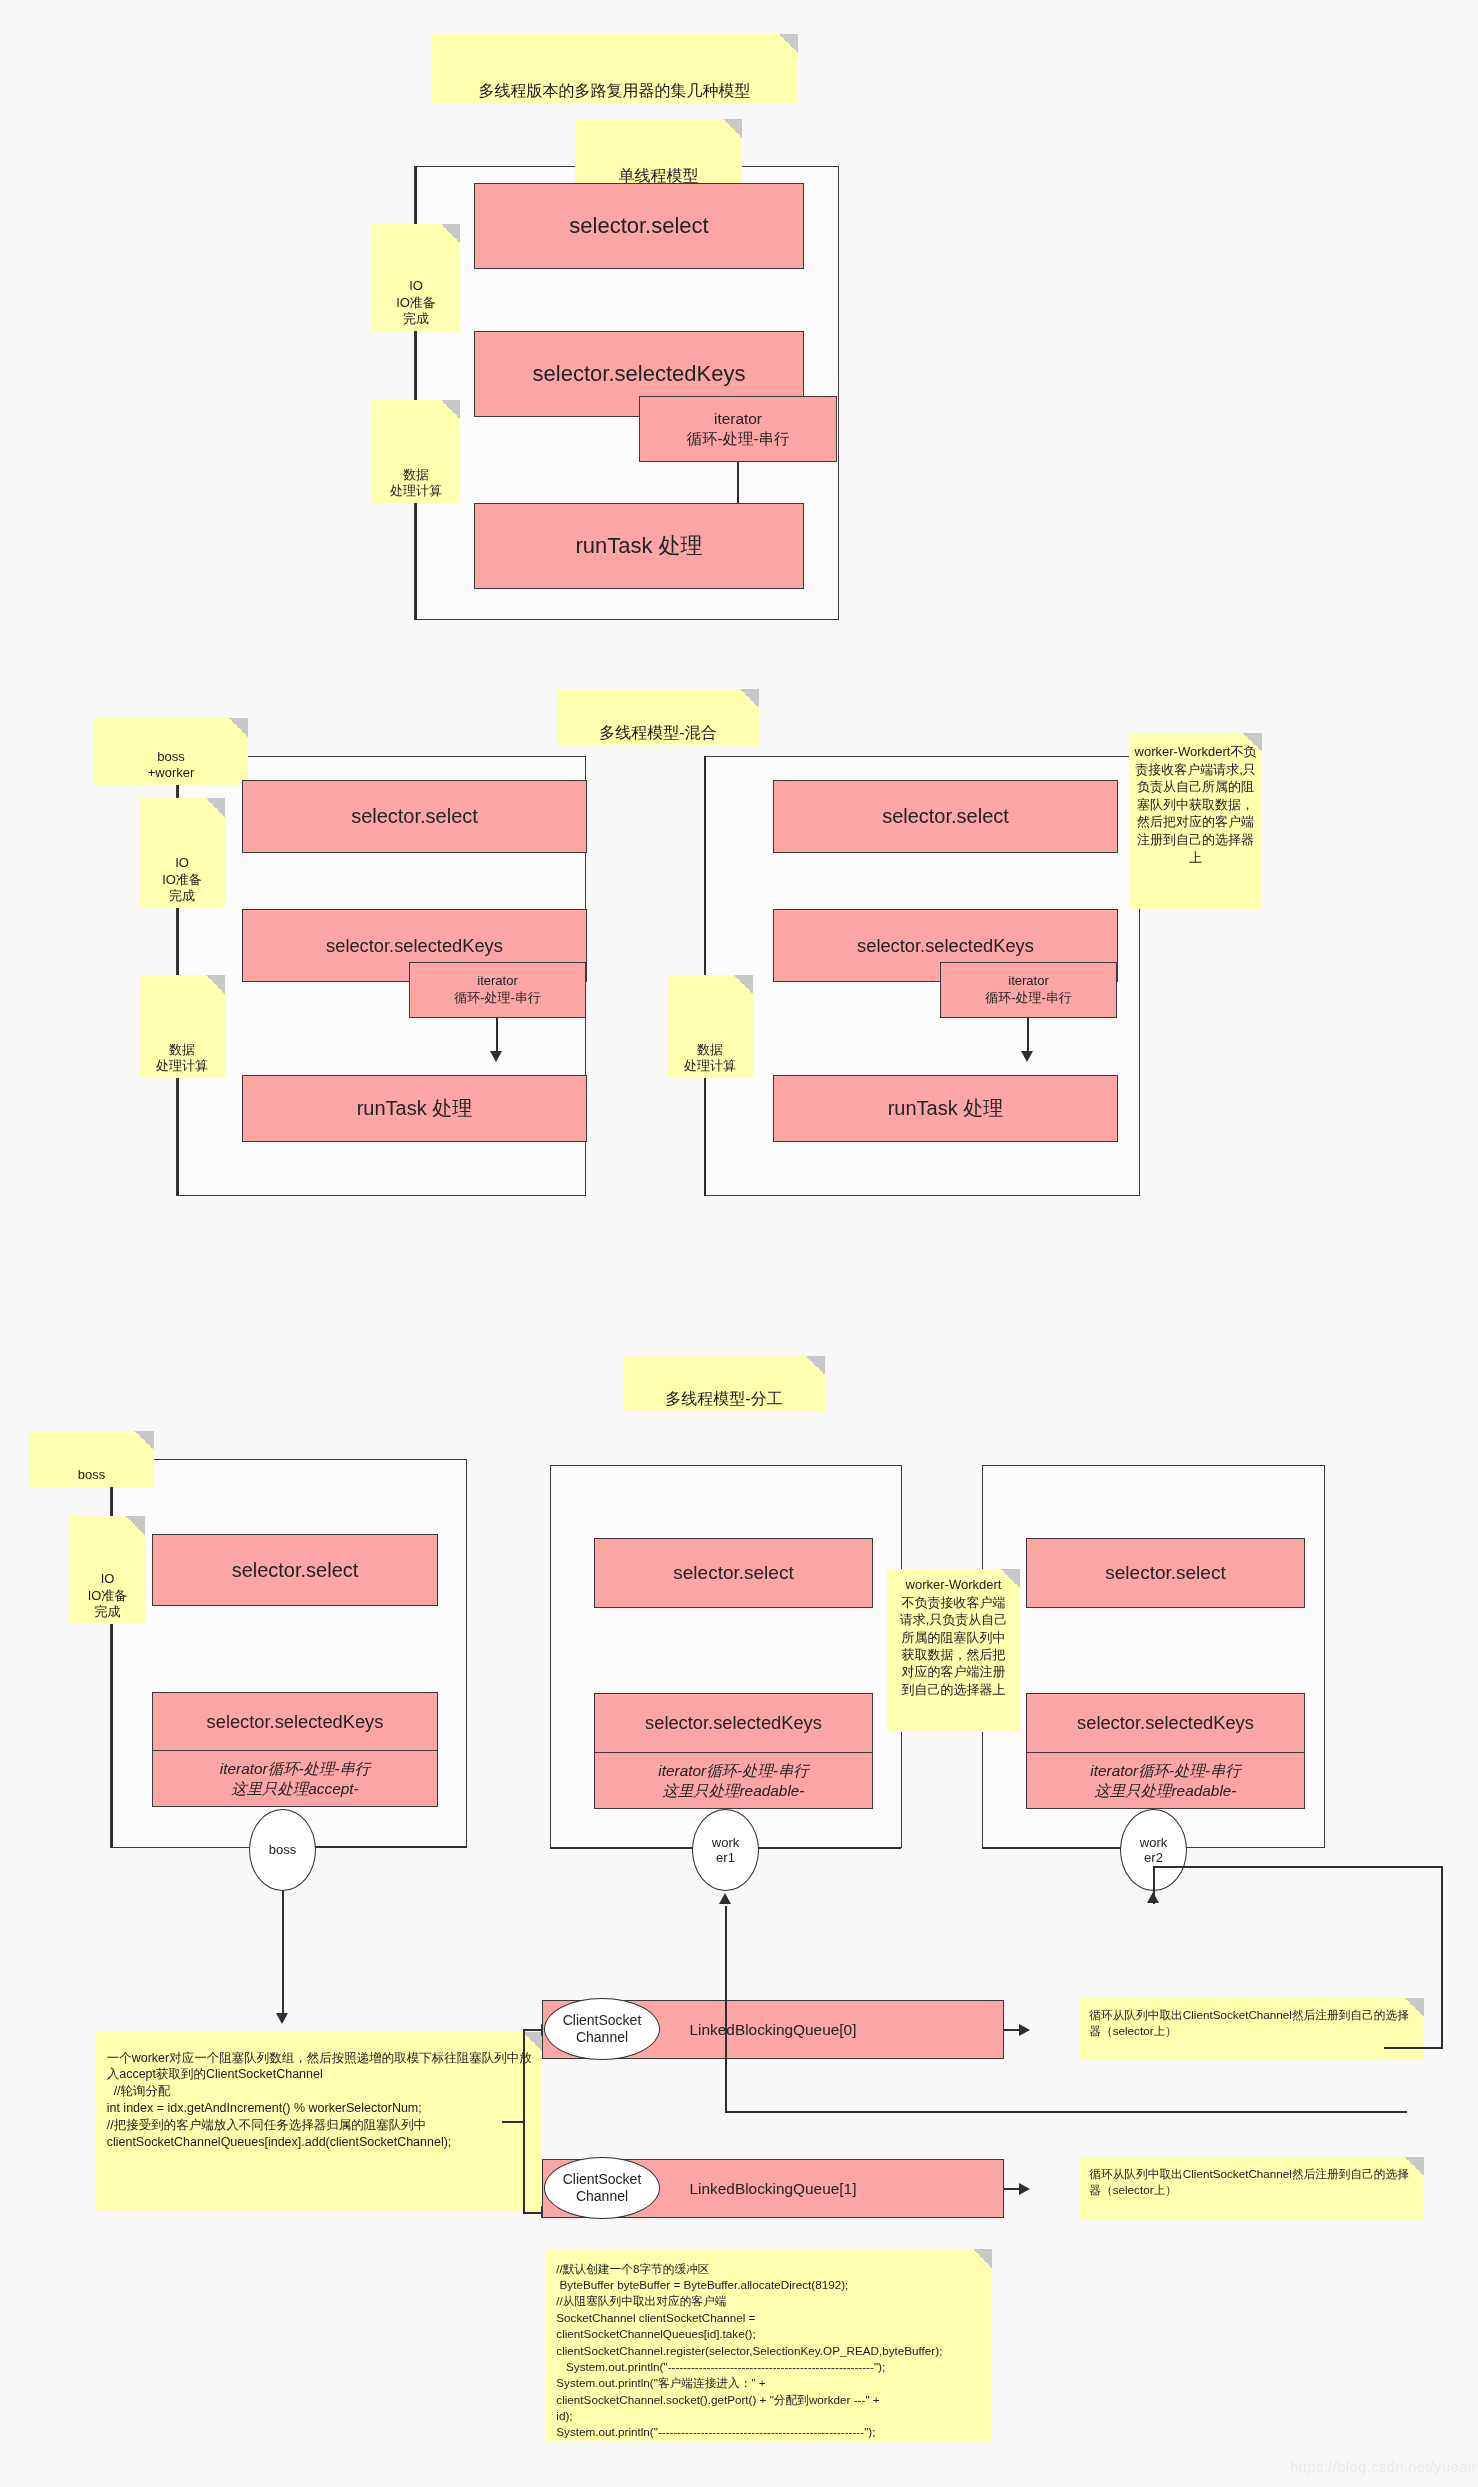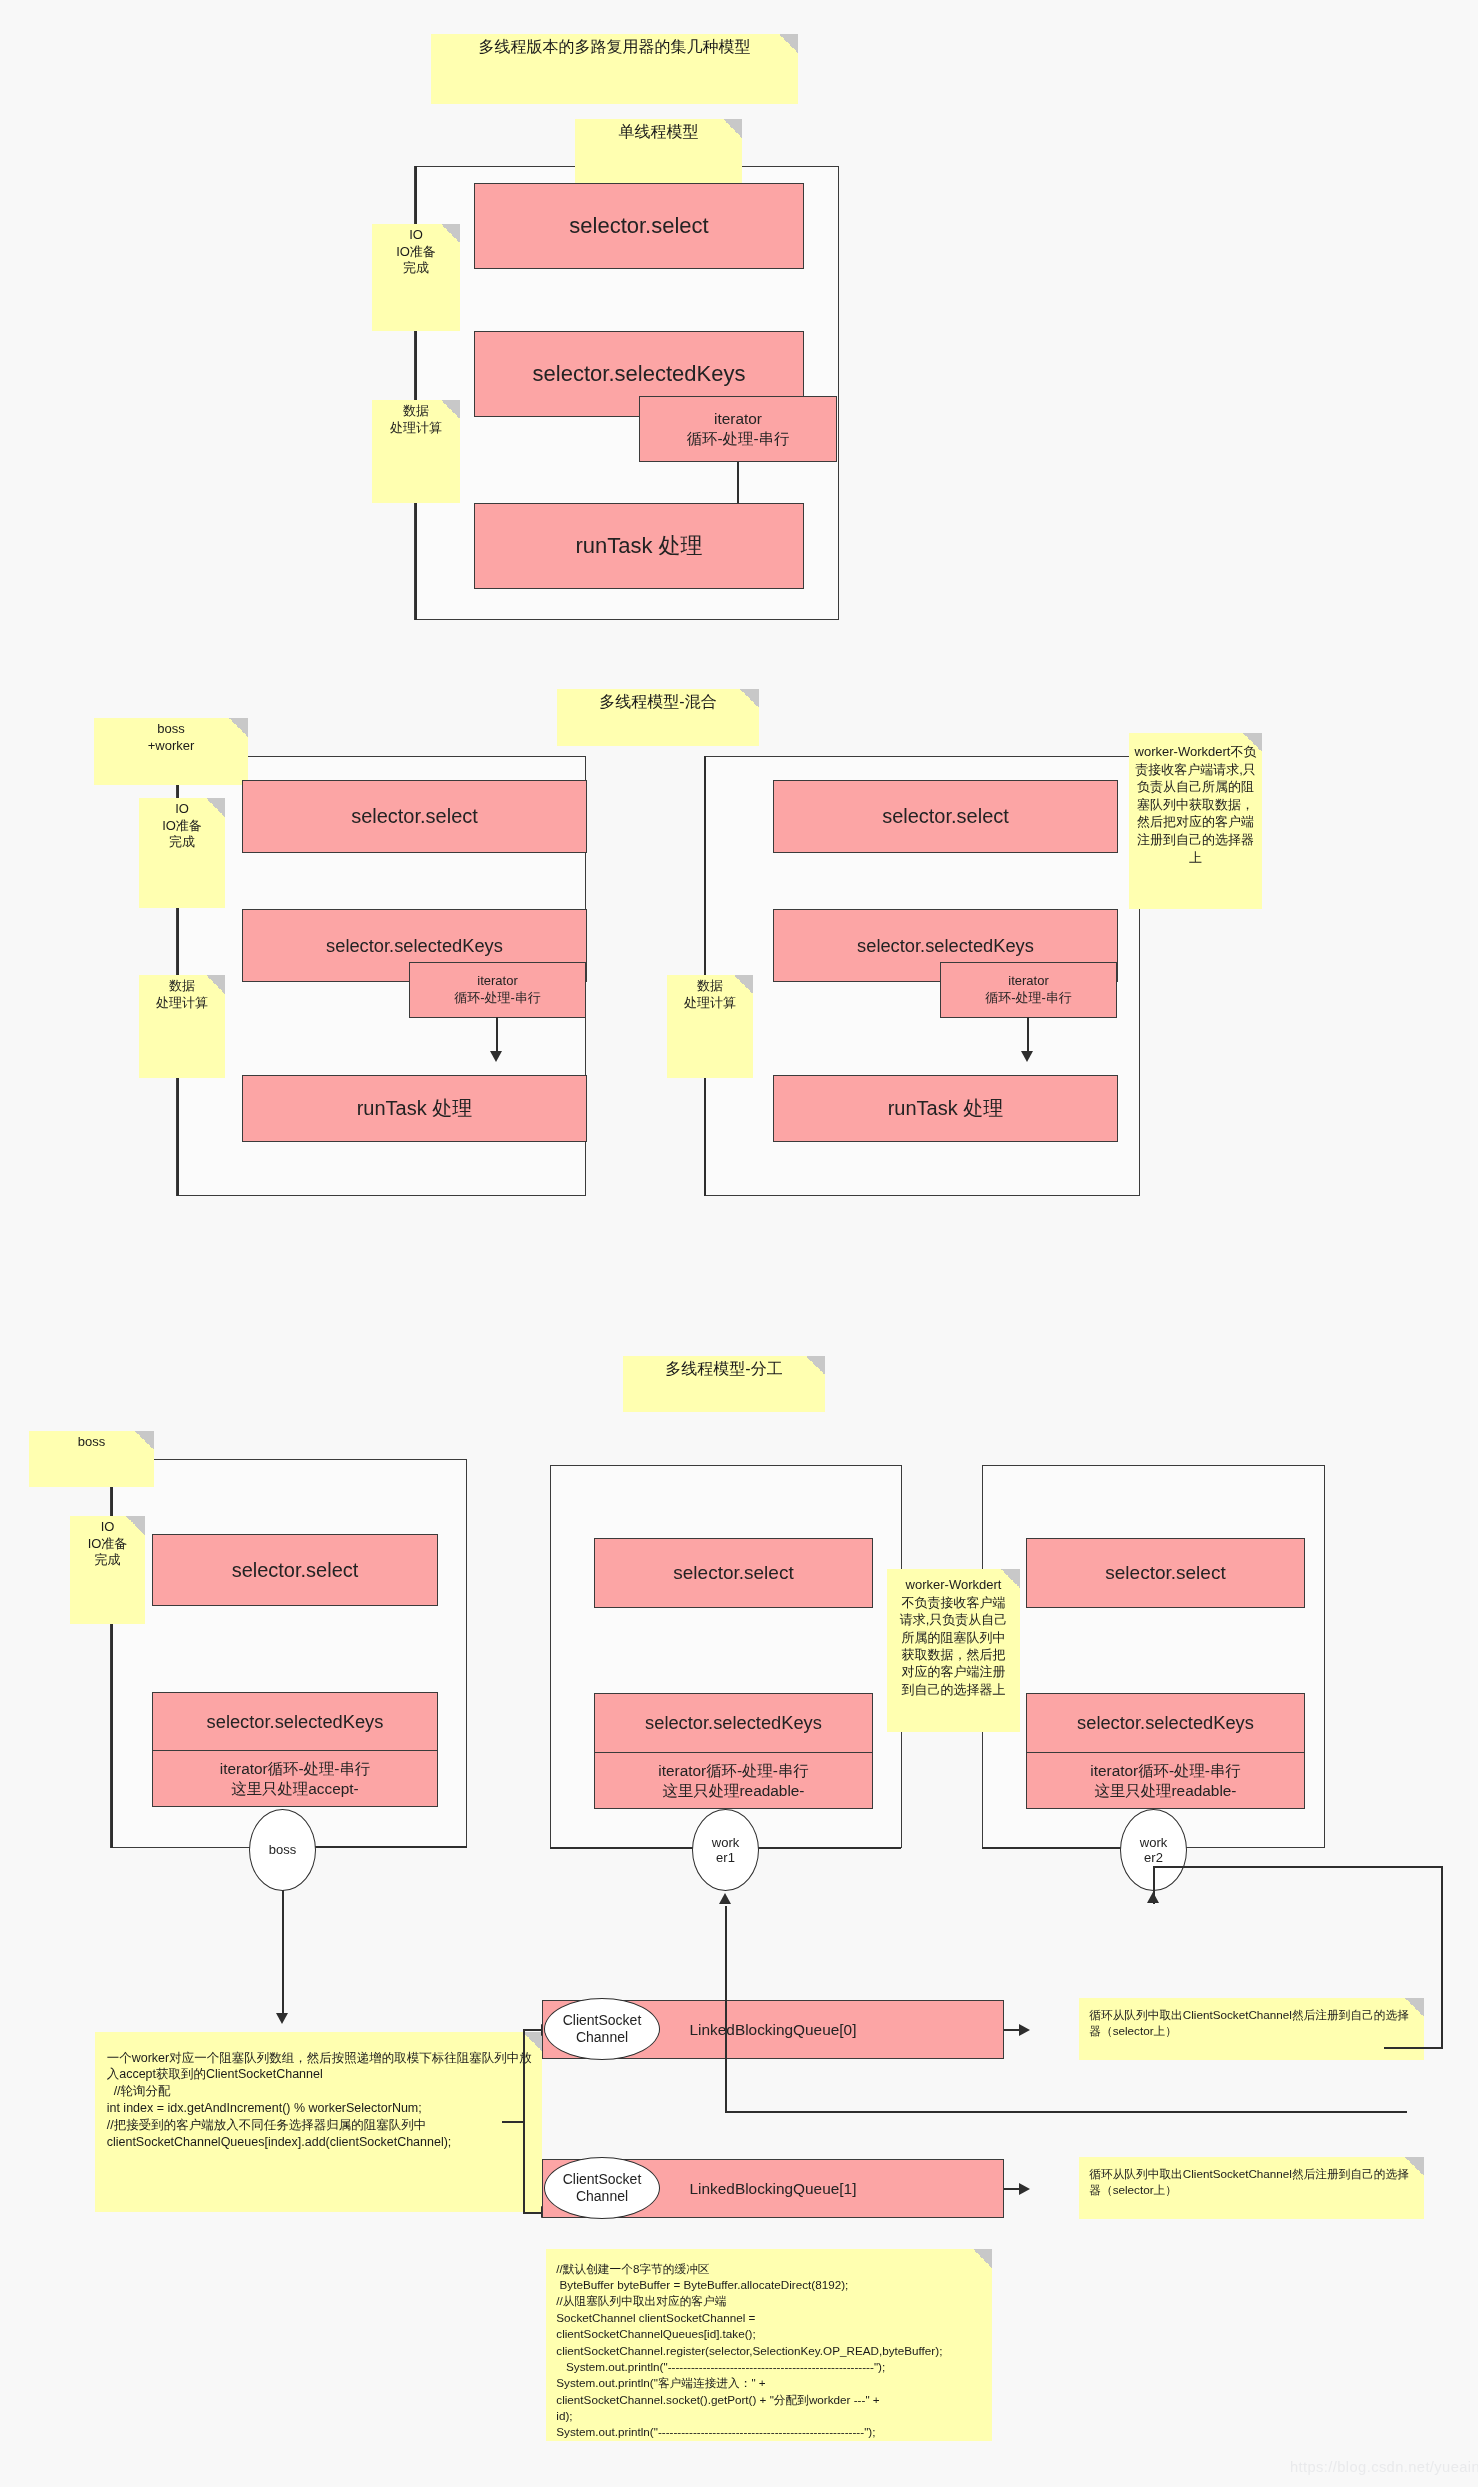--- a/index.html
+++ b/index.html
@@ -11,42 +11,42 @@
     position:relative;
     overflow:hidden;
   }
   #canvas{position:absolute;left:0;top:0;width:1479px;height:2487px;}
 
   
   .note{
     position:absolute;box-sizing:border-box;
     background:#ffffb0;
     color:#1b1b1b;
-    display:flex;align-items:flex-start;justify-content:center;
+    display:flex;align-items:flex-end;justify-content:center;
     text-align:center;
     line-height:1.28;
     padding:2.9px 4.4px;
   }
   .note .fold{
     position:absolute;top:0;right:0;
     width:19px;height:19px;
     background:linear-gradient(225deg,#c8c8c8 0 50%,transparent 50% 100%);
   }
   .note-left{justify-content:flex-start;text-align:left;margin-left:40px;}
   .note-top{align-items:flex-start;}
 
   
   .rect{
     position:absolute;box-sizing:border-box;
     background:#fca5a5;
     border:1.8px solid #3b3b3b;
     display:flex;align-items:center;justify-content:center;
     text-align:center;
   }
-  .rect.thin{border-width:1.5px;}
+  .rect.thin{border-width:1.5px;font-style:italic;}
   .frame{
     position:absolute;box-sizing:border-box;
     background:#fdfdfd;
     border:1.8px solid #3b3b3b;
   }
   
   .groupframe{background:#fbfbfb;}
 
   
   .ellipse{

